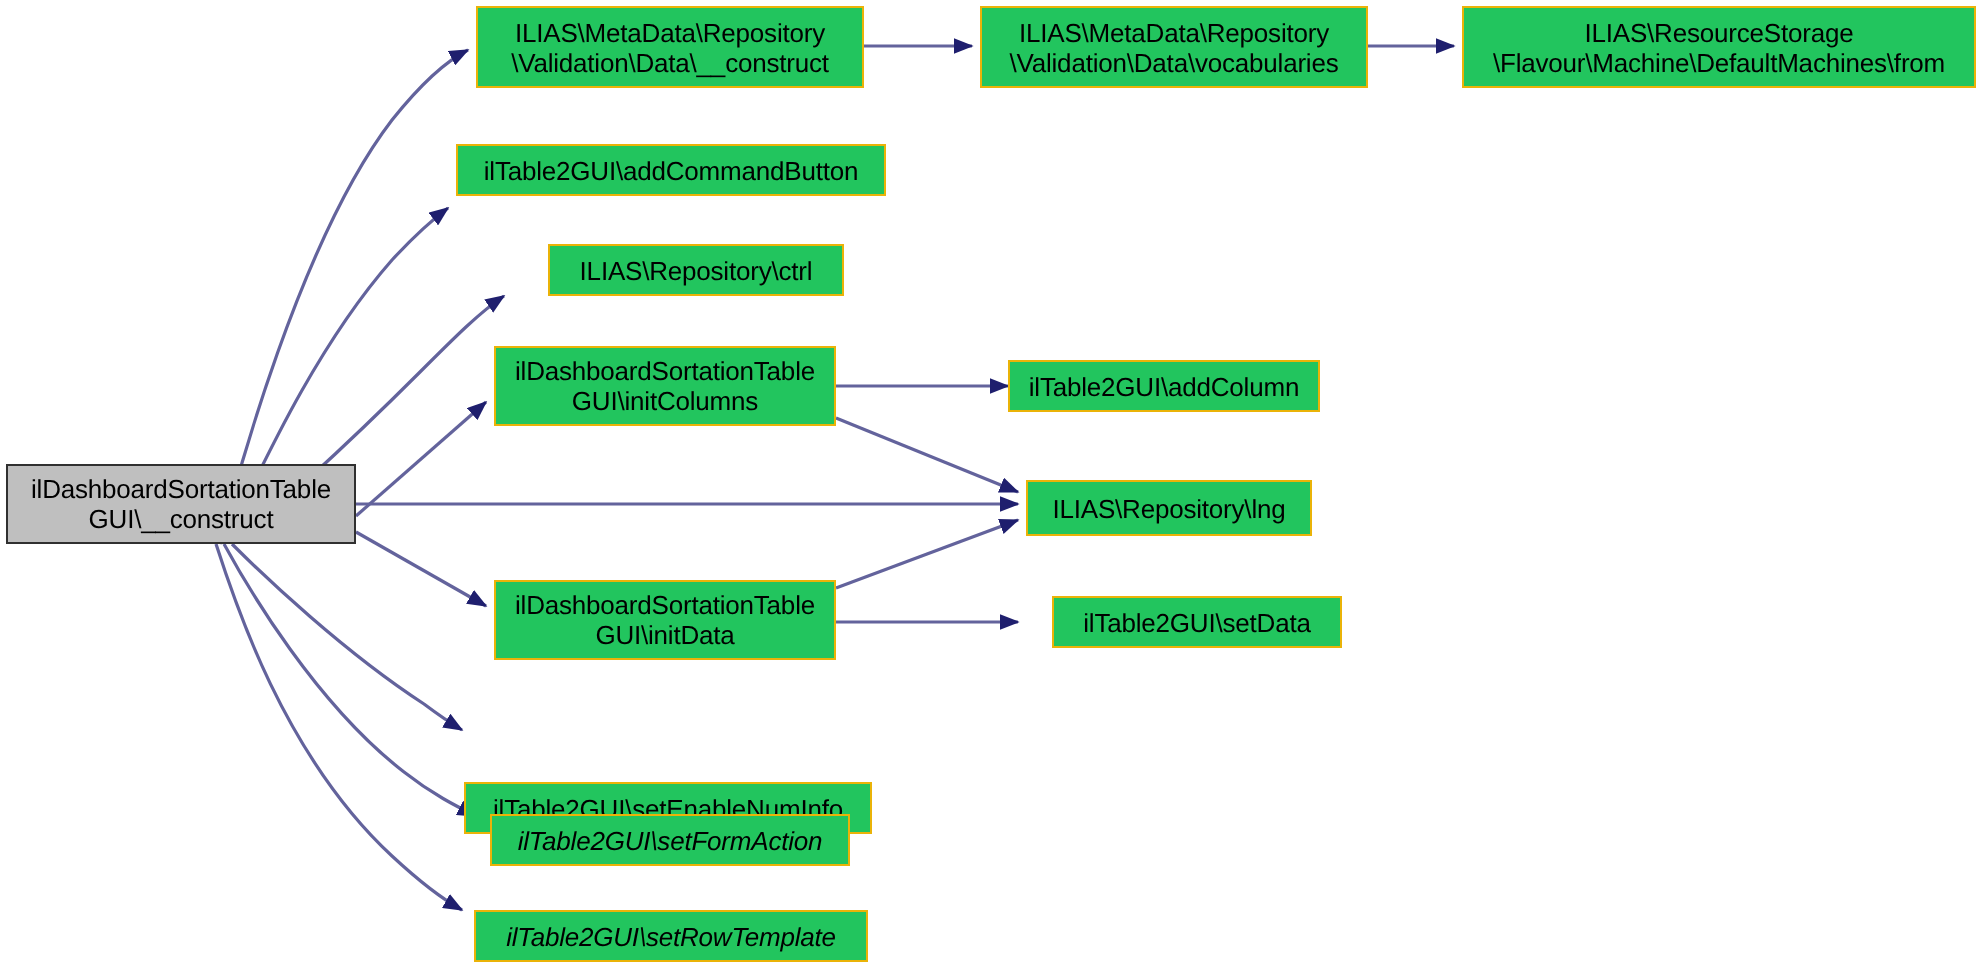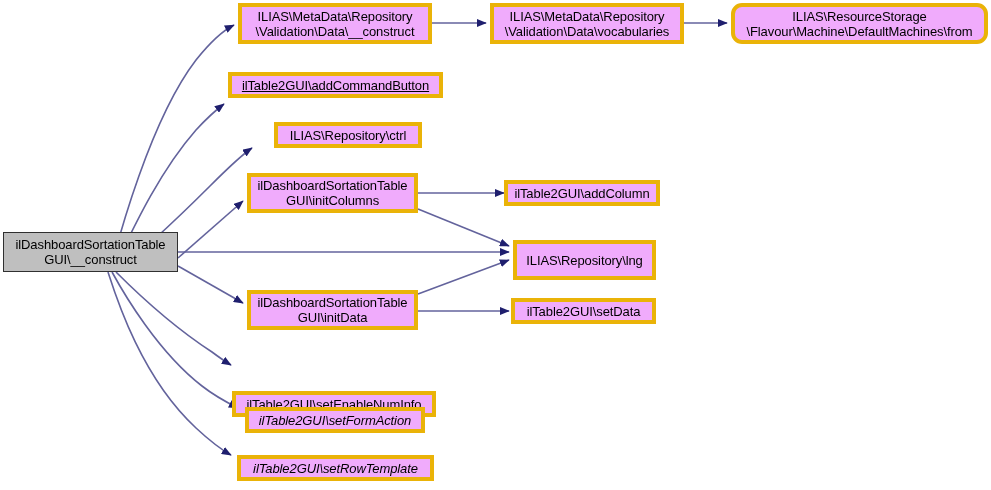--- a/index.html
+++ b/index.html
@@ -20,22 +20,22 @@
     position: absolute;
     left: 0;
     top: 0;
     width: 991px;
     height: 490px;
     pointer-events: none;
   }
   .graph-node {
     position: absolute;
     box-sizing: border-box;
-    border: 4px solid #eab308;
-    background: #f0abfc;
+    border: 1px solid #eab308;
+    background: #22c55e;
     color: #000000;
     display: flex;
     align-items: center;
     justify-content: center;
     text-align: center;
     line-height: 15px;
     font-size: 13px;
     letter-spacing: -0.1px;
     white-space: pre-line;
     padding: 0 3px;
@@ -79,28 +79,28 @@
         <path d="M 418,311 L 509,311" fill="none" stroke="#63639c" stroke-width="1.6" marker-end="url(#arrowhead)"></path>
       </g>
   </svg>
   <div id="nodes-group">
       <div class="graph-node current" style="left: 3px; top: 232px; width: 175px; height: 40px;"><span class="node-label">ilDashboardSortationTable
 GUI\__construct</span></div>
       <div class="graph-node" style="left: 238px; top: 3px; width: 194px; height: 41px;"><span class="node-label">ILIAS\MetaData\Repository
 \Validation\Data\__construct</span></div>
       <div class="graph-node" style="left: 490px; top: 3px; width: 194px; height: 41px;"><span class="node-label">ILIAS\MetaData\Repository
 \Validation\Data\vocabularies</span></div>
-      <div class="graph-node" style="left: 731px; top: 3px; width: 257px; height: 41px; border-radius: 11px;"><span class="node-label">ILIAS\ResourceStorage
+      <div class="graph-node" style="left: 731px; top: 3px; width: 257px; height: 41px;"><span class="node-label">ILIAS\ResourceStorage
 \Flavour\Machine\DefaultMachines\from</span></div>
-      <div class="graph-node" style="left: 228px; top: 72px; width: 215px; height: 26px; text-decoration: underline;"><span class="node-label">ilTable2GUI\addCommandButton</span></div>
+      <div class="graph-node" style="left: 228px; top: 72px; width: 215px; height: 26px;"><span class="node-label">ilTable2GUI\addCommandButton</span></div>
       <div class="graph-node" style="left: 258px; top: 122px; width: 148px; height: 26px; margin-left: 16px;"><span class="node-label">ILIAS\Repository\ctrl</span></div>
       <div class="graph-node" style="left: 247px; top: 173px; width: 171px; height: 40px;"><span class="node-label">ilDashboardSortationTable
 GUI\initColumns</span></div>
       <div class="graph-node" style="left: 504px; top: 180px; width: 156px; height: 26px;"><span class="node-label">ilTable2GUI\addColumn</span></div>
-      <div class="graph-node" style="left: 513px; top: 240px; width: 143px; height: 40px;"><span class="node-label">ILIAS\Repository\lng</span></div>
+      <div class="graph-node" style="left: 513px; top: 240px; width: 143px; height: 28px;"><span class="node-label">ILIAS\Repository\lng</span></div>
       <div class="graph-node" style="left: 247px; top: 290px; width: 171px; height: 40px;"><span class="node-label">ilDashboardSortationTable
 GUI\initData</span></div>
-      <div class="graph-node" style="left: 511px; top: 298px; width: 145px; height: 26px;"><span class="node-label">ilTable2GUI\setData</span></div>
+      <div class="graph-node" style="left: 526px; top: 298px; width: 145px; height: 26px;"><span class="node-label">ilTable2GUI\setData</span></div>
       <div class="graph-node" style="left: 232px; top: 364px; width: 204px; height: 26px; margin-top: 27px;"><span class="node-label">ilTable2GUI\setEnableNumInfo</span></div>
       <div class="graph-node" style="left: 245px; top: 407px; width: 180px; height: 26px; font-style: italic;"><span class="node-label">ilTable2GUI\setFormAction</span></div>
       <div class="graph-node" style="left: 237px; top: 455px; width: 197px; height: 26px; font-style: italic;"><span class="node-label">ilTable2GUI\setRowTemplate</span></div>
     </div>
 </div>
 
 </body></html>

